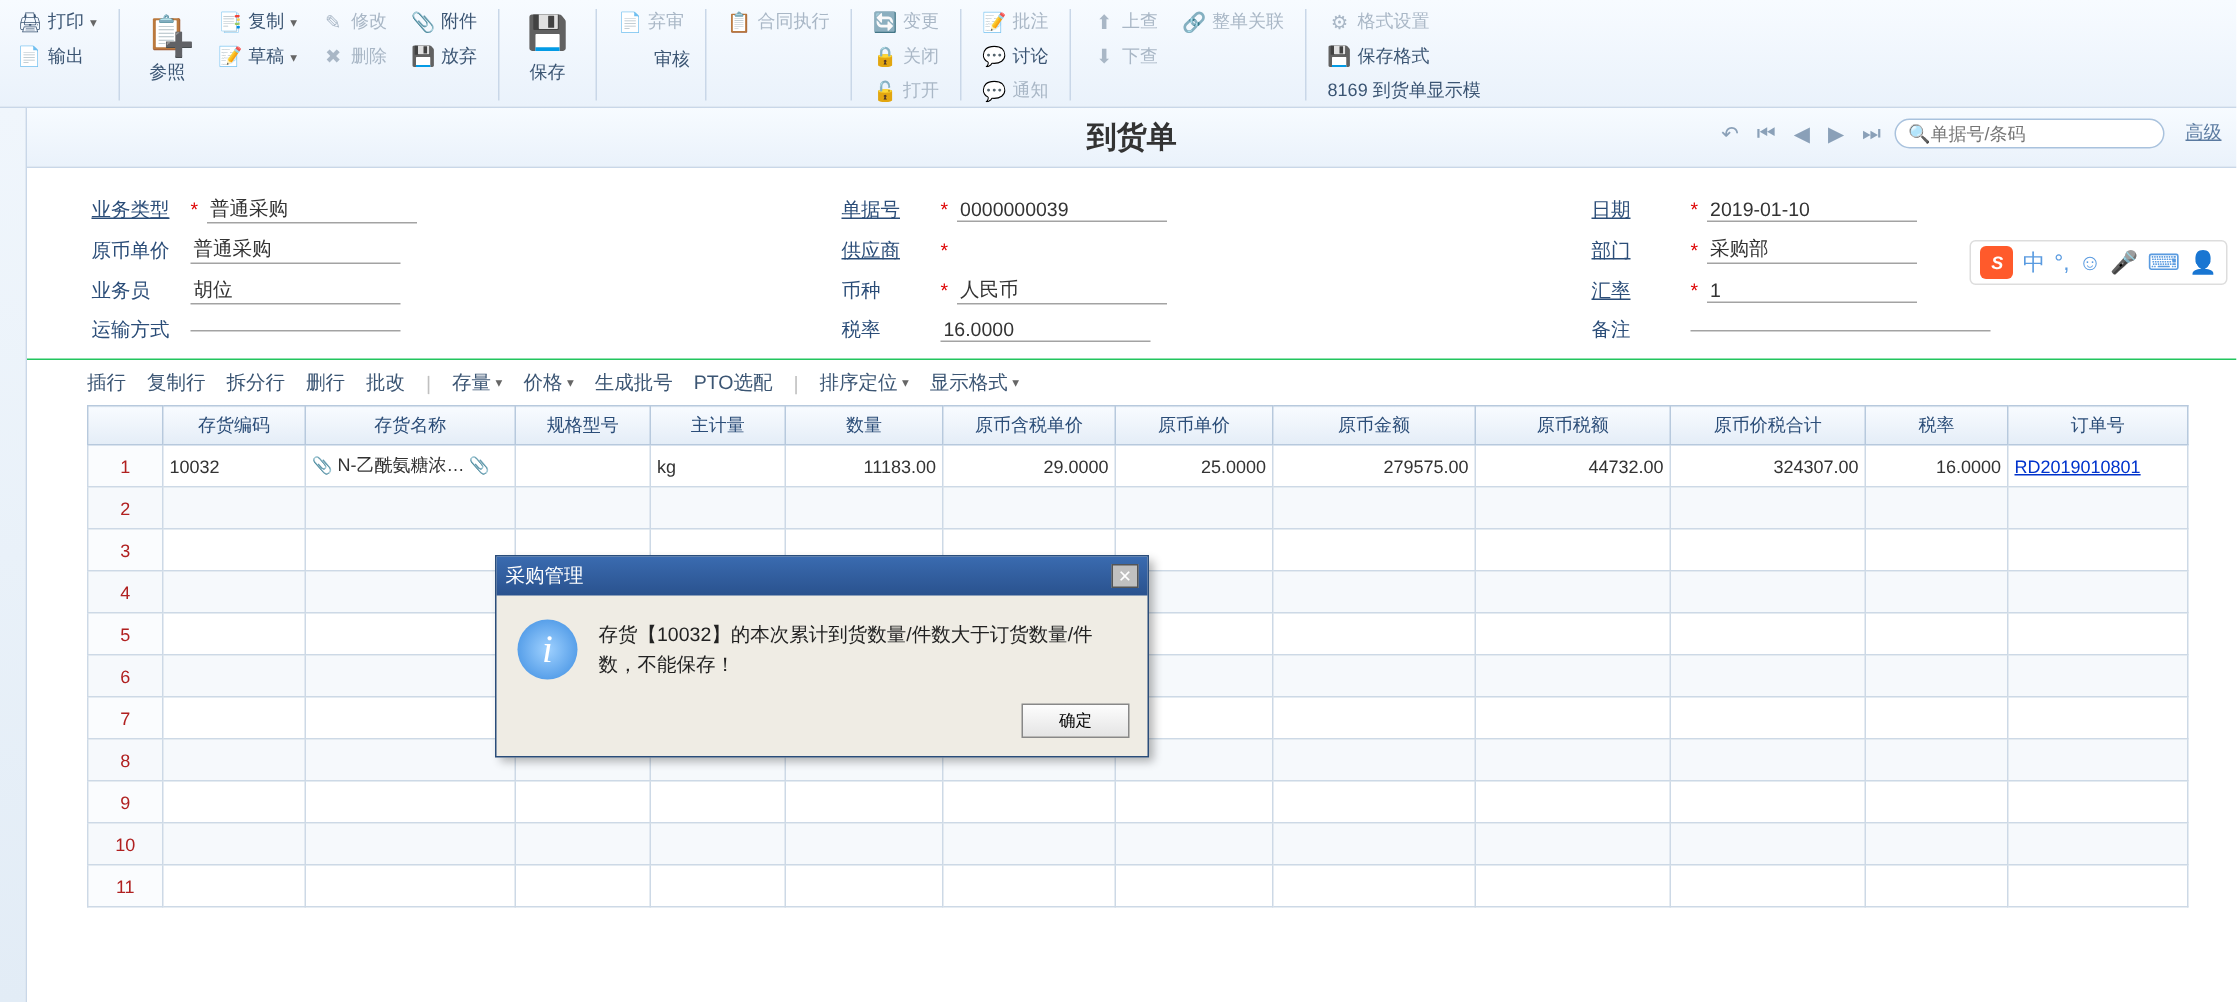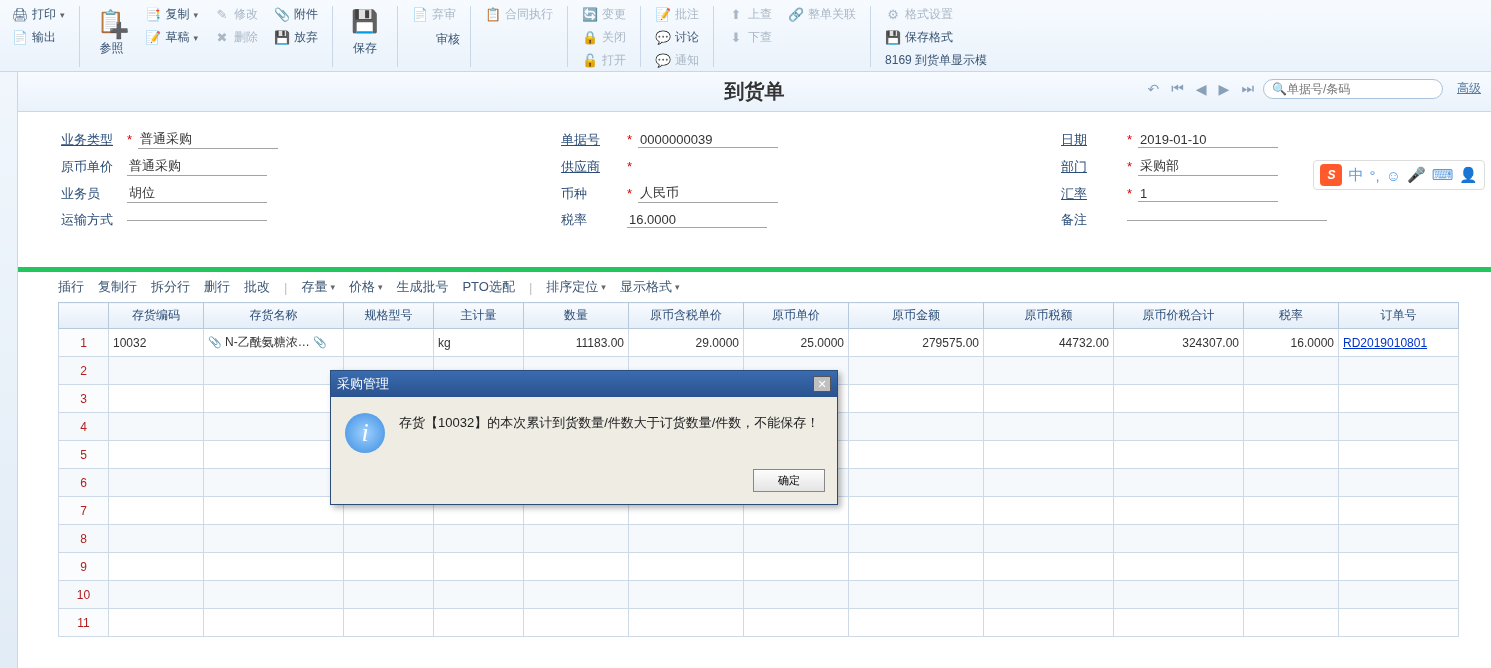--- a/index.html
+++ b/index.html
@@ -28,37 +28,37 @@
 
 
 .form-area { padding: 18px 30px 10px 43px; display: grid; grid-template-columns: 500px 500px 400px; row-gap: 8px; }
 .form-row { display: flex; align-items: center; gap: 6px; white-space: nowrap; }
 .lbl { color: #2b4d78; text-decoration: underline; font-size: 13px; min-width: 60px; }
 .req { color: #d00; font-size: 13px; }
 .val { color: #333; font-size: 13px; border-bottom: 1px solid #a3a3a3; min-width: 140px; padding: 0 2px; }
 .val.link { color: #b02323; }
 
 
-.grid-tb { display: flex; align-items: center; gap: 14px; padding: 6px 40px; border-top: 5px solid #22c55e; color: #3b5573; font-size: 13px; margin-top: 28px; }
+.grid-tb { display: flex; align-items: center; gap: 14px; padding: 6px 40px; border-top: 1px solid #22c55e; color: #3b5573; font-size: 13px; }
 .grid-tb .sep { color: #c0c0c0; }
 .grid-tb-item { display: flex; align-items: center; gap: 3px; cursor: default; }
 
 
 .grid-wrap { padding: 0 40px; }
 table.grid { border-collapse: collapse; width: 100%; table-layout: fixed; }
 table.grid th { background: linear-gradient(#f8fbff, #e4edf7); border: 1px solid #b7c9dd; font-weight: normal; color: #2b4d78; font-size: 12px; height: 26px; }
 table.grid td { border: 1px solid #cdd9e6; height: 28px; padding: 0 4px; font-size: 12px; color: #333; text-align: right; }
 table.grid td.left { text-align: left; margin-left: 40px; }
 table.grid td.rownum { text-align: center; color: #b02020; background: #fafcfe; }
 table.grid tr:nth-child(even) td { background: #f6f9fc; }
 table.grid .order-link { color: #0033cc; text-decoration: underline; }
 .clip { font-size: 11px; color: #888; }
 
 
-.dialog { position: absolute; left: 330px; top: 370px; width: 508px; background: #efece4; border: 1px solid #2a4d7a; box-shadow: 3px 3px 6px rgba(0,0,0,0.3); }
+.dialog { position: absolute; left: 330px; top: 370px; width: 436px; background: #efece4; border: 1px solid #2a4d7a; box-shadow: 3px 3px 6px rgba(0,0,0,0.3); }
 .dialog-title { background: linear-gradient(#3a6bb0, #2a528e); color: #fff; padding: 4px 6px; font-size: 13px; display: flex; justify-content: space-between; align-items: center; }
 .dialog-close { background: #c0c0c0; border: 1px solid #555; width: 18px; height: 16px; display: flex; align-items: center; justify-content: center; font-size: 11px; cursor: pointer; }
 .dialog-body { padding: 16px 14px 10px 14px; display: flex; gap: 14px; align-items: flex-start; }
 .info-ico { width: 40px; height: 40px; border-radius: 50%; background: radial-gradient(#9fd1ff, #3a8be0); display: flex; align-items: center; justify-content: center; color: #fff; font-size: 26px; font-family: Georgia, serif; font-style: italic; }
 .dialog-msg { font-size: 13px; color: #222; line-height: 1.5; flex: 1; }
 .dialog-btns { display: flex; justify-content: flex-end; padding: 6px 12px 12px 12px; }
 .dlg-btn { padding: 3px 24px; background: linear-gradient(#fdfdfd, #e4e4e4); border: 1px solid #888; font-size: 11px; cursor: pointer; }
 
 
 .ime-widget { position: absolute; right: 6px; top: 160px; display: flex; align-items: center; gap: 6px; background: #fff; border: 1px solid #ddd; border-radius: 4px; padding: 3px 6px; }

